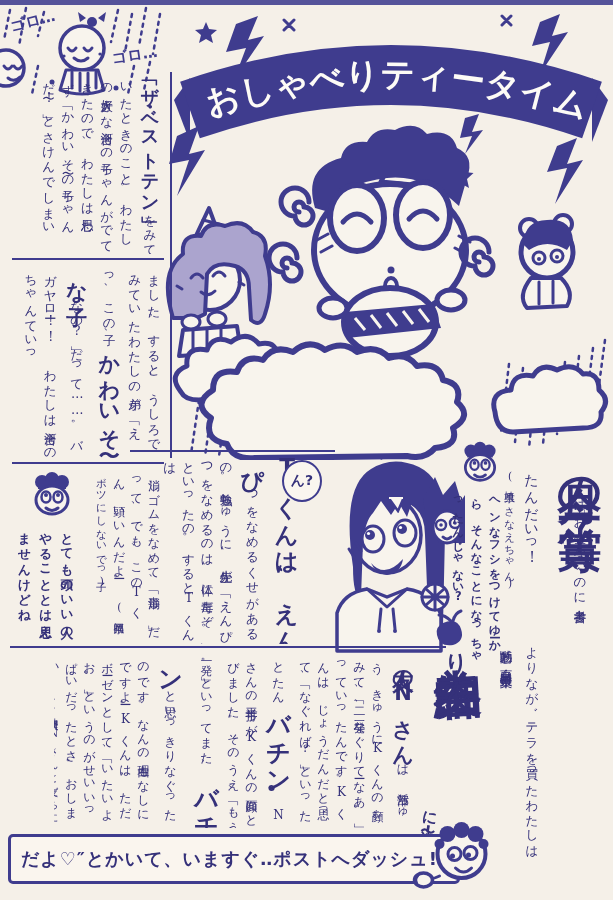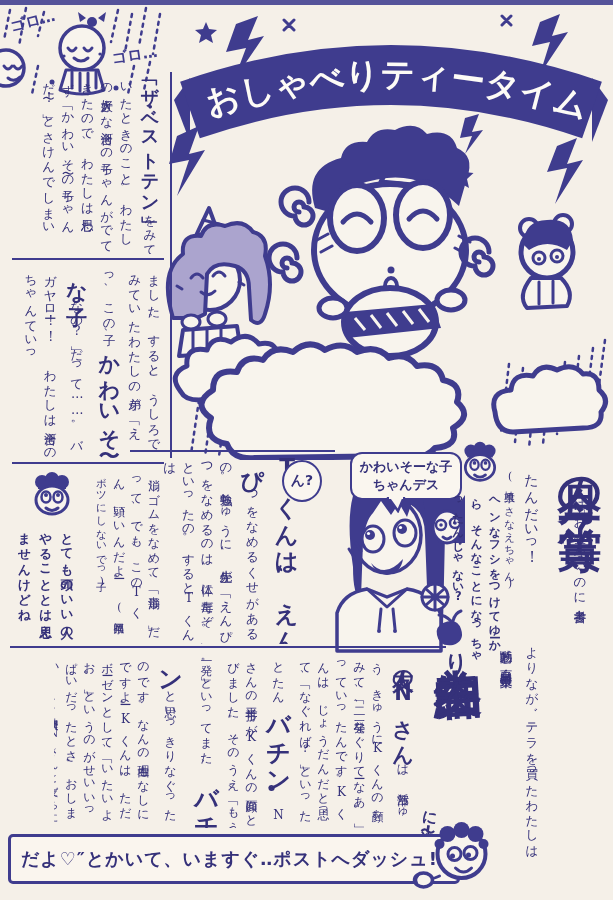--- a/index.html
+++ b/index.html
@@ -230,24 +230,20 @@
     <g>
       <circle class="w" cx="112" cy="150" r="13" stroke-width="3"></circle>
       <path class="s3" d="M99,150 h26 M112,137 v26 M103,142 l18,16 M103,158 l18,-16" stroke-width="2"></path>
     </g>
     <g>
       <path class="f" d="M120,176 q14,-6 18,6 q4,12 -8,16 q-14,2 -16,-10 q-2,-8 6,-12 z"></path>
       <path class="s3" d="M130,174 q2,-8 8,-10 M128,174 q-6,-6 -12,-6" stroke-width="2.5"></path>
     </g>
   </svg>
 
-  <div class="bubble" style="left:350px;top:452px;width:112px;height:48px;font-size:13px;line-height:1.35">
-    <span>かわいそーな子</span>
-    <span>ちゃんデス</span>
-  </div>
   <svg class="abs" style="left:386px;top:497px" width="20" height="16" viewBox="0 0 20 16">
     <polygon points="2,0 18,0 12,14" fill="#faf6ef" stroke="#3f3c8e" stroke-width="2.5"></polygon>
     <rect x="3" y="-2" width="14" height="4" fill="#faf6ef"></rect>
   </svg>
 
   <div class="rule" style="left:10px;top:646px;width:436px"></div>
 
   <div class="abs v body-txt" style="left:518px;top:464px;width:24px;height:124px;font-size:14px">
     <span>たんだいっ!</span>
   </div>

